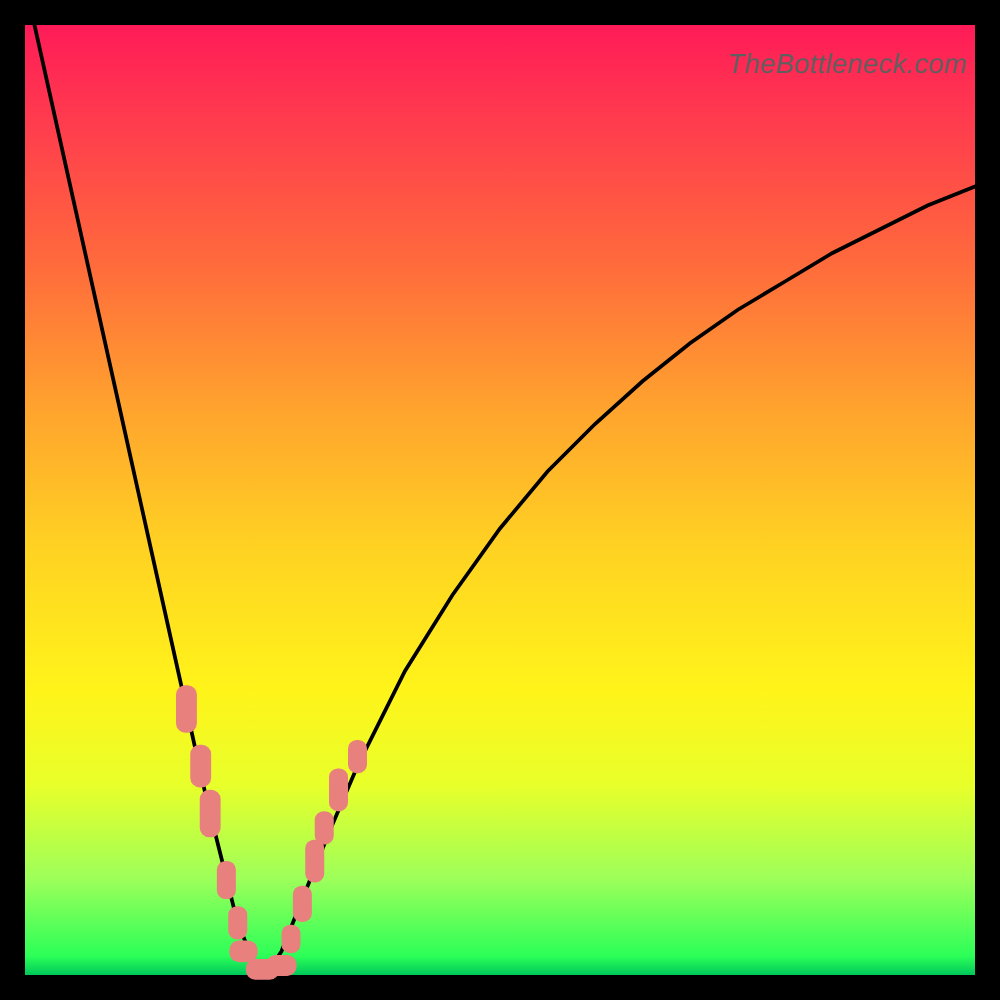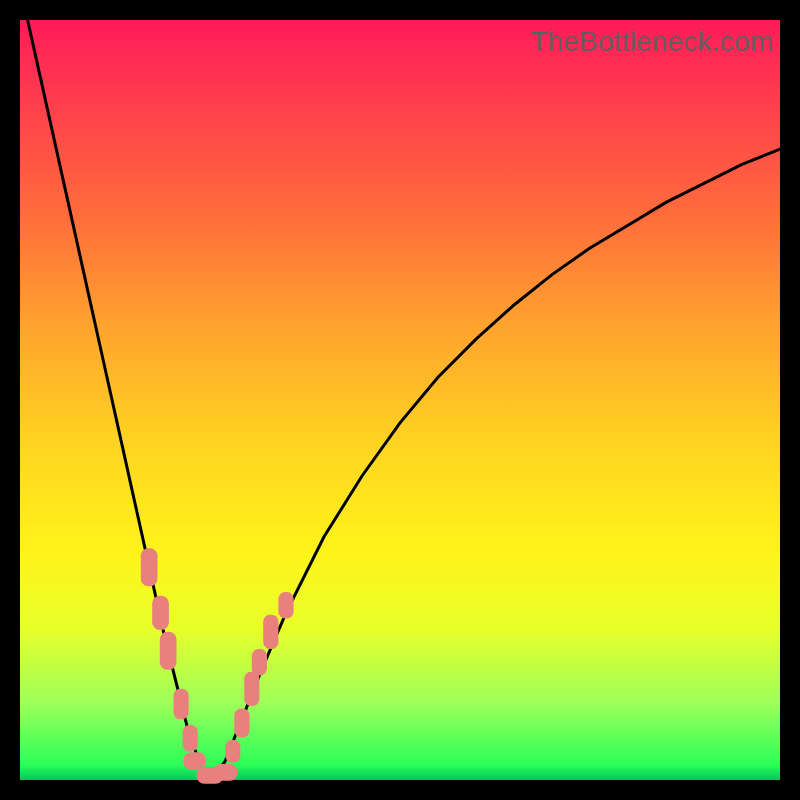--- a/index.html
+++ b/index.html
@@ -25,27 +25,28 @@
       #ffd222 55%,
       #fff41a 70%,
       #e8ff2a 80%,
       #9cff5a 90%,
       #2cff58 98%,
       #00c85a 100%
     );
   }
   .watermark {
     position: absolute;
-    top: 6px;
+    top: 18px;
     right: 6px;
     color: #5f5f5f;
-    font-size: 28px;
+    font-size: 22px;
     font-weight: 500;
     letter-spacing: 0.2px;
     z-index: 5;
+    font-style: italic;
   }
   svg {
     position: absolute;
     left: 0;
     top: 0;
     width: 760px;
     height: 760px;
     overflow: visible;
   }
   .curve {

